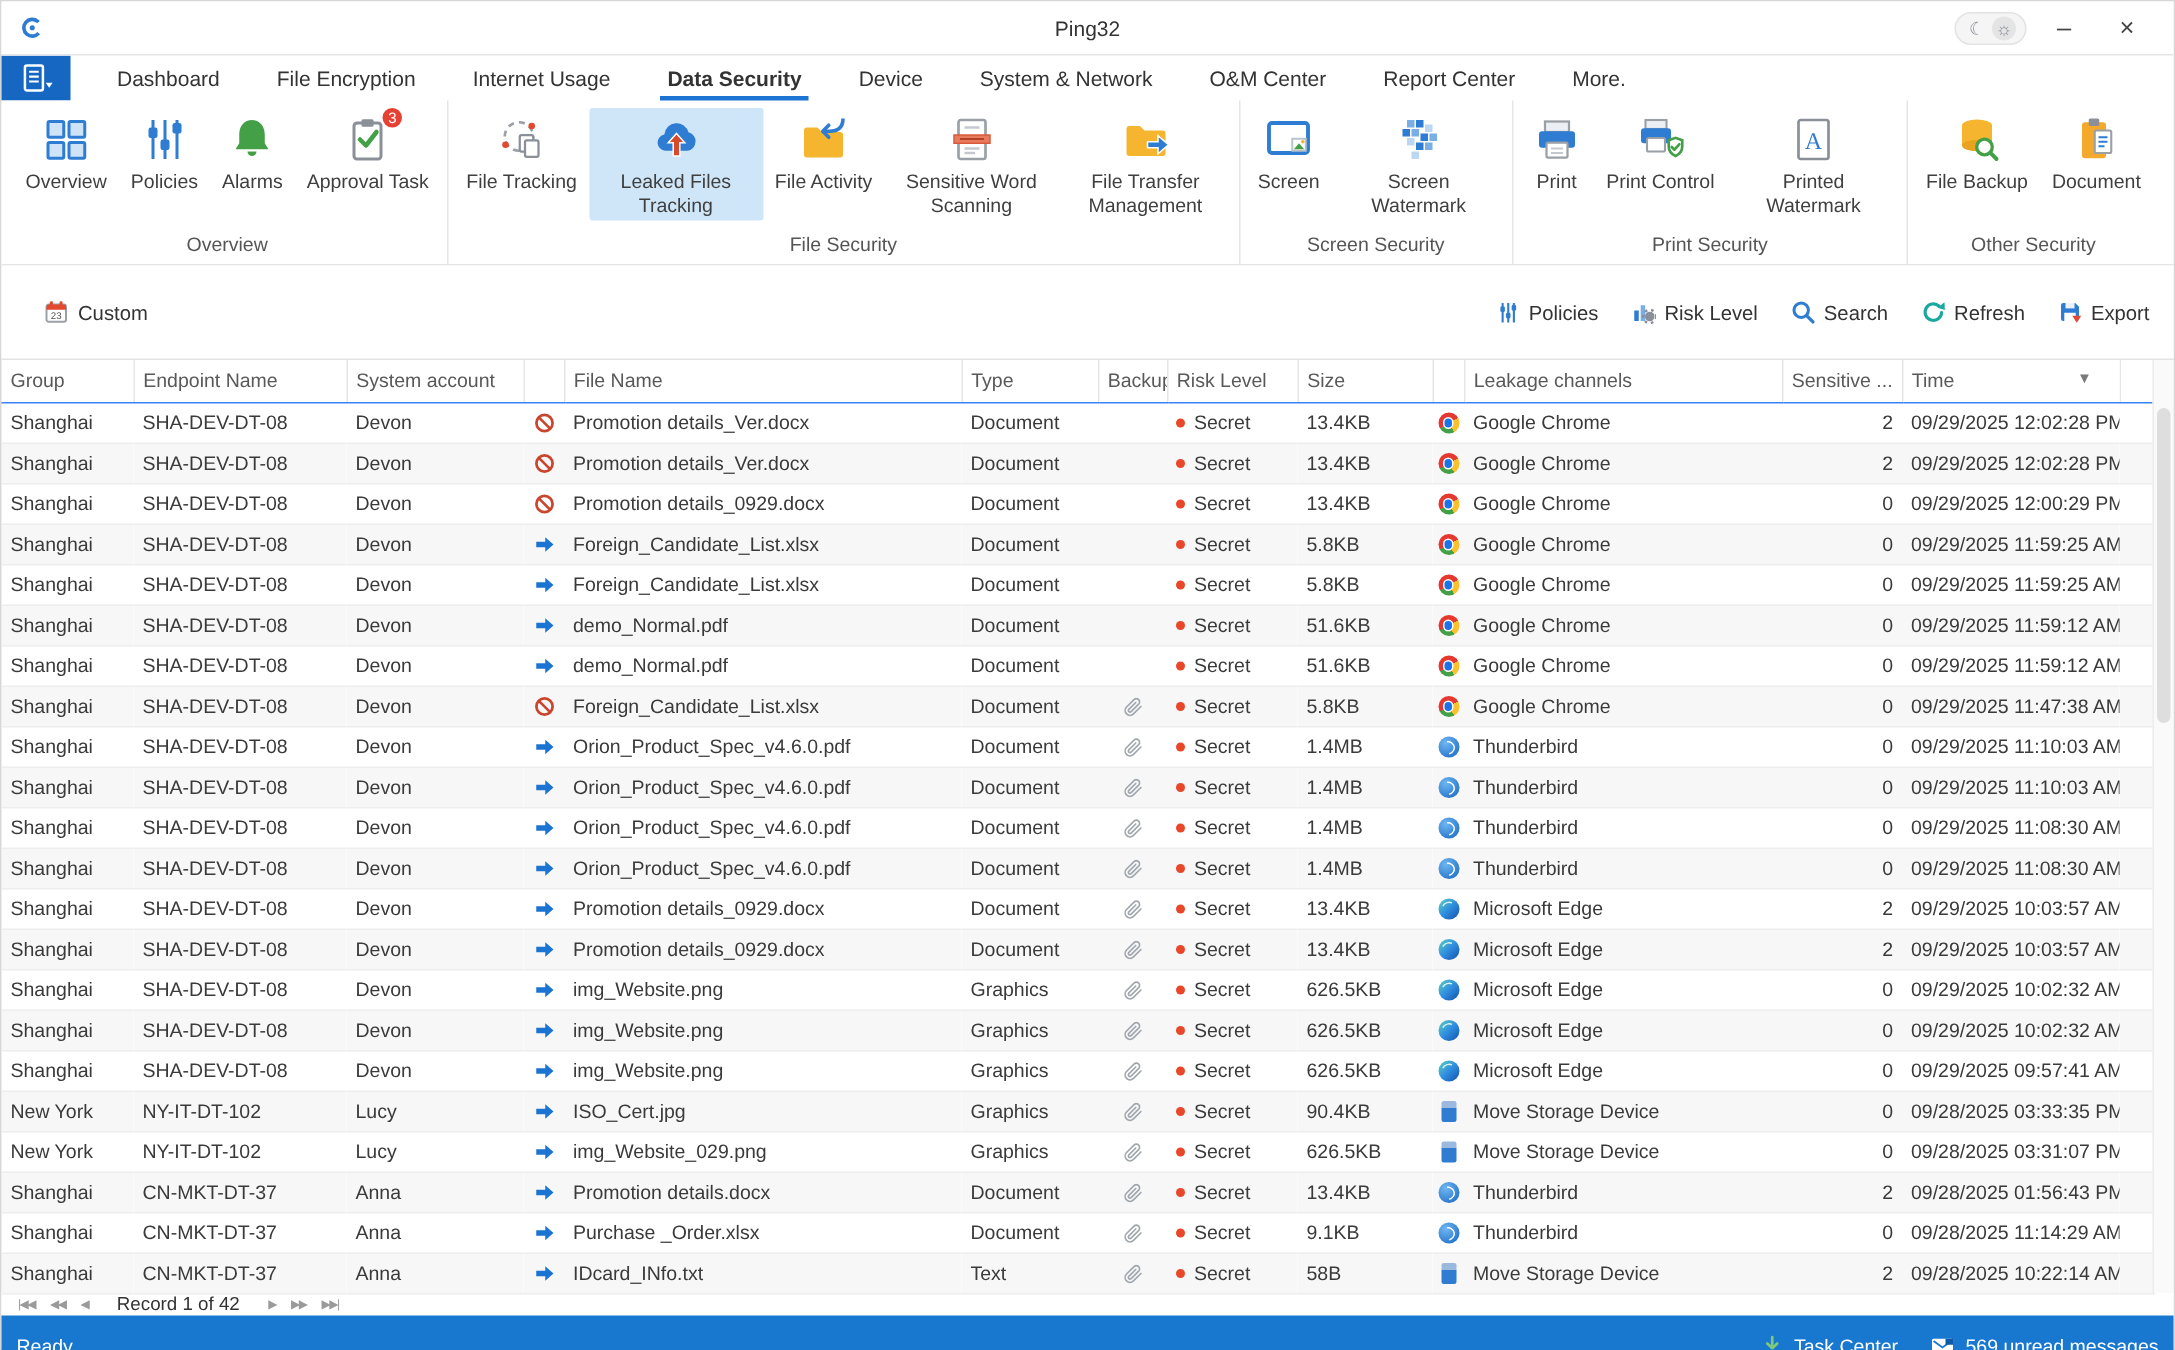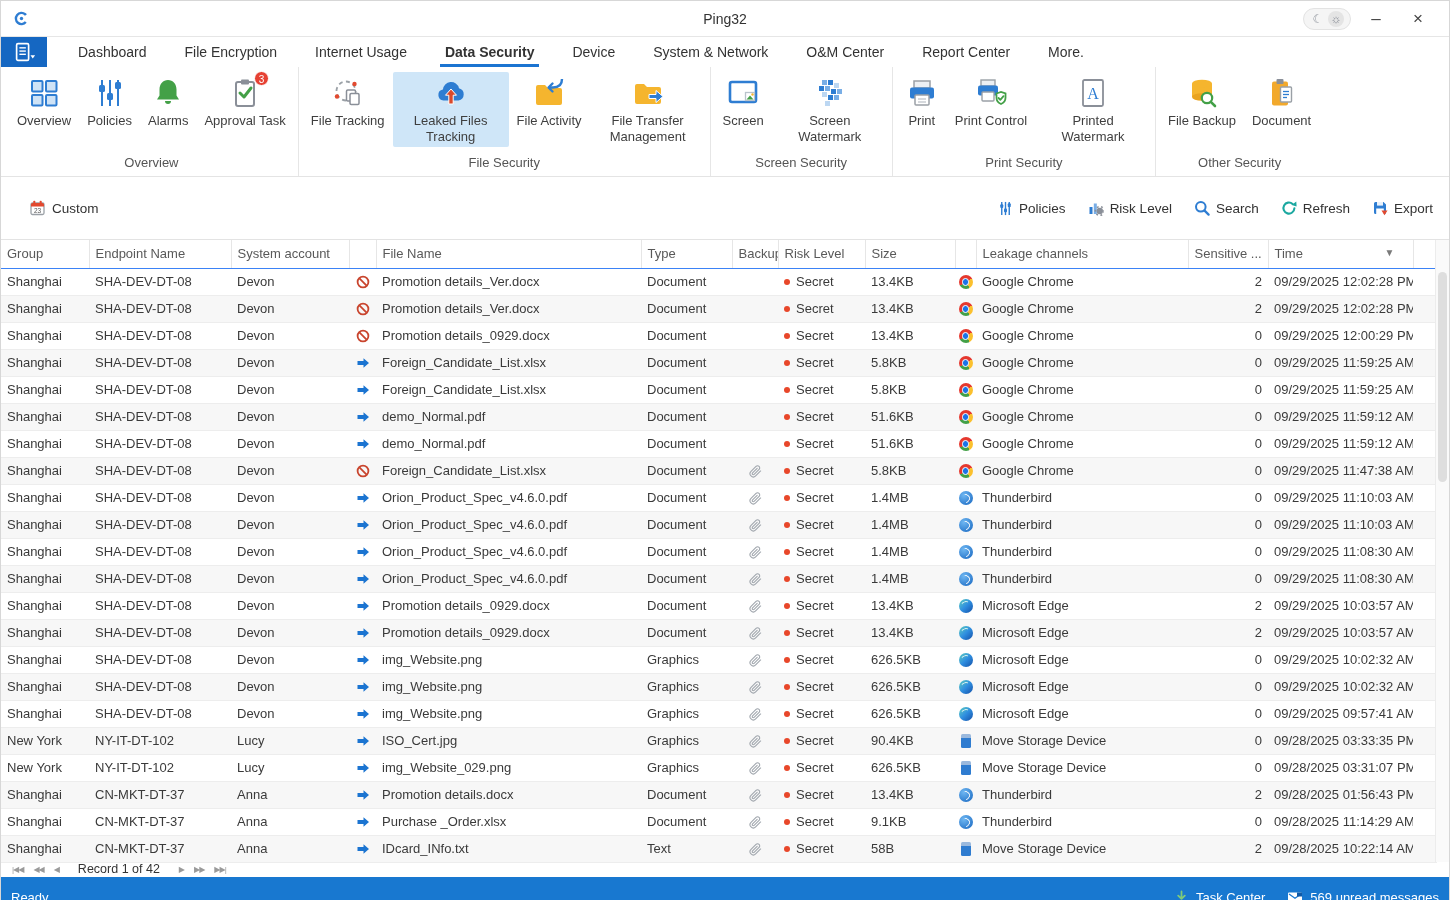--- a/index.html
+++ b/index.html
@@ -212,20 +212,33 @@
         </div>
         <div class="ritem">
           <span class="ricon">
             <svg width="32" height="32" viewBox="0 0 32 32">
                 <path d="M3 10a2 2 0 0 1 2-2h7l3 3h12a2 2 0 0 1 2 2v13a2 2 0 0 1-2 2H5a2 2 0 0 1-2-2z" fill="#f5b52e"></path>
                 <path d="M29 2c0 6-3.5 8.5-9 8.5h-4" fill="none" stroke="#2e7dd2" stroke-width="2.4"></path>
                 <polyline points="19.5,6.5 15.5,10.5 19.5,14.5" fill="none" stroke="#2e7dd2" stroke-width="2.4" stroke-linecap="round" stroke-linejoin="round"></polyline>
               </svg>
           </span>
           <div class="rlabel">File Activity</div>
+        </div>
+        <div class="ritem">
+          <span class="ricon">
+            <svg width="32" height="32" viewBox="0 0 32 32">
+                <rect x="7" y="3" width="18" height="26" rx="1.5" fill="#fff" stroke="#9aa0a6" stroke-width="1.8"></rect>
+                <line x1="11" y1="8" x2="21" y2="8" stroke="#c5c9cf" stroke-width="1.6"></line>
+                <line x1="11" y1="22" x2="21" y2="22" stroke="#c5c9cf" stroke-width="1.6"></line>
+                <line x1="11" y1="25" x2="18" y2="25" stroke="#c5c9cf" stroke-width="1.6"></line>
+                <rect x="4" y="13" width="24" height="5.5" fill="#e87a5e" stroke="#d95b3c" stroke-width="1"></rect>
+                <line x1="8" y1="15.7" x2="24" y2="15.7" stroke="#b34226" stroke-width="1.4"></line>
+              </svg>
+          </span>
+          <div class="rlabel">Sensitive Word Scanning</div>
         </div>
         <div class="ritem">
           <span class="ricon">
             <svg width="32" height="32" viewBox="0 0 32 32">
                 <path d="M3 9a2 2 0 0 1 2-2h7l3 3h12a2 2 0 0 1 2 2v13a2 2 0 0 1-2 2H5a2 2 0 0 1-2-2z" fill="#f5b52e"></path>
                 <polygon points="17,17.5 24,17.5 24,13.5 31,19.5 24,25.5 24,21.5 17,21.5" fill="#2e7dd2" stroke="#fff" stroke-width="1"></polygon>
               </svg>
           </span>
           <div class="rlabel">File Transfer Management</div>
         </div>

